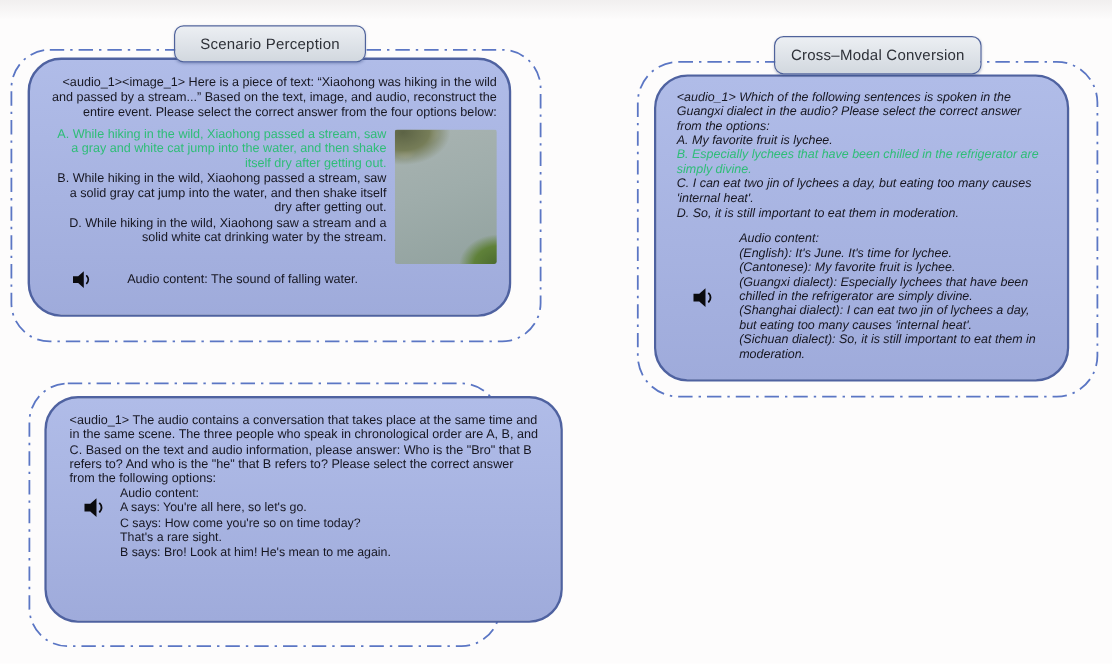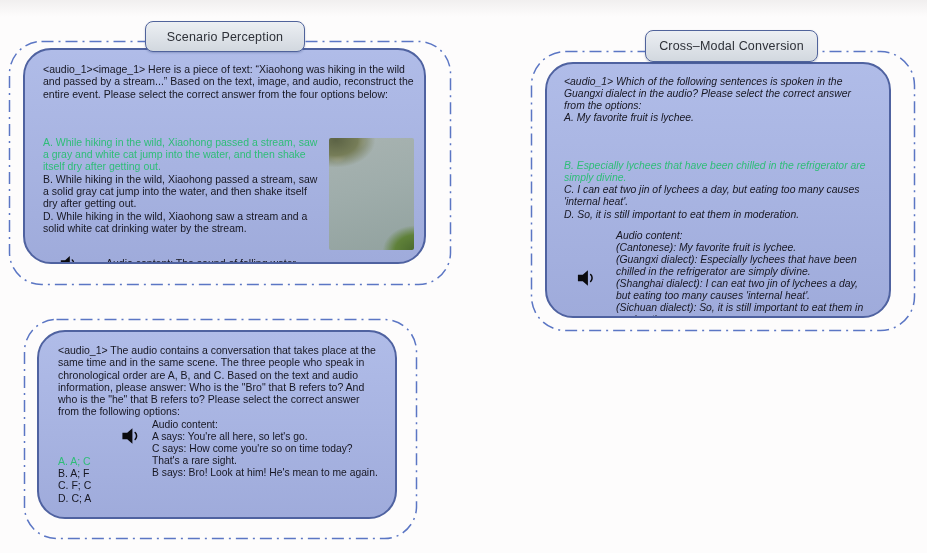--- a/index.html
+++ b/index.html
@@ -25,25 +25,25 @@
     box-shadow:0 1px 2px rgba(40,60,110,.28);
   }
   .inner {
     position:absolute; z-index:2;
     background:linear-gradient(180deg,#b0bce8 0%,#a7b3e1 55%,#9fabdb 100%);
     border:2px solid #4f62a0;
     border-radius:28px;
     overflow:hidden;
   }
   .txt { font-size:10.5px; line-height:1.17; }
-  .green { color:#2fbd78;margin-top:36px; }
+  .green { color:#2fbd78; }
   .q { margin-bottom:6px; }
   .opt { }
   
-  #p1-inner { padding:13px 10px 6px 18px; }
+  #p1-inner { padding:13px 10px 6px 18px;text-align:right; }
   .photo {
     float:right; width:85px; height:112px;
     margin:2px 0 4px 7px; border-radius:2px;
     background:
       radial-gradient(55px 38px at 8% 2%, #5c6345 0%, #767d58 40%, rgba(130,138,110,0) 72%),
       radial-gradient(20px 14px at 30% 3%, #e9e7da 0%, rgba(233,231,218,0) 60%),
       radial-gradient(14px 11px at 10% 16%, #ded9c9 0%, rgba(222,217,201,0) 65%),
       radial-gradient(46px 36px at 102% 101%, #49682d 0%, #5f8139 45%, rgba(99,133,60,0) 72%),
       linear-gradient(165deg,#a8b3b1 0%,#9fadab 45%,#92a29f 100%);
   }
@@ -115,42 +115,37 @@
       </div>
       <div class="audio2">
         <div class="spk-col">
           <svg width="22" height="20" viewBox="0 0 24 22">
             <path d="M2 7.5 L7.3 7.5 L13 2.4 L13 19.6 L7.3 14.5 L2 14.5 Z" fill="#0b0b0e"></path>
             <path d="M16 7.2 a5.3 5.3 0 0 1 0 7.6" fill="none" stroke="#0b0b0e" stroke-width="1.7" stroke-linecap="round"></path>
           </svg>
         </div>
         <div class="txt lines">
             <div>Audio content:</div>
+            <div>(English): It's June. It's time for lychee.</div>
             <div>(Cantonese): My favorite fruit is lychee.</div>
             <div>(Guangxi dialect): Especially lychees that have been chilled in the refrigerator are simply divine.</div>
             <div>(Shanghai dialect): I can eat two jin of lychees a day, but eating too many causes 'internal heat'.</div>
             <div>(Sichuan dialect): So, it is still important to eat them in moderation.</div>
           </div>
       </div>
     </div>
   </div>
 
   <div class="group" style="left:23px; top:300px; width:395px; height:240px;">
     <svg class="dashed" style="left:0; top:18px;" width="395" height="222">
       <rect x="1.5" y="1.5" width="392" height="219" rx="32" fill="none" stroke="#5b76c4" stroke-width="1.5" stroke-dasharray="12 5 2 5"></rect>
     </svg>
-    <div class="inner" id="p3-inner" style="left:14px; top:30px; width:360px; height:189px;">
+    <div class="inner" id="p3-inner" style="left:14px; top:30px; width:432px; height:189px;">
       <div class="txt">&lt;audio_1&gt; The audio contains a conversation that takes place at the same time and in the same scene. The three people who speak in chronological order are A, B, and C. Based on the text and audio information, please answer: Who is the "Bro" that B refers to? And who is the "he" that B refers to? Please select the correct answer from the following options:</div>
       <div class="bottom3">
-        <div class="opts3">
-          <div class="txt opt green">A. A; C</div>
-          <div class="txt opt">B. A; F</div>
-          <div class="txt opt">C. F; C</div>
-          <div class="txt opt">D. C; A</div>
-        </div>
         <div class="spk-col3">
           <svg width="23" height="20" viewBox="0 0 24 22">
             <path d="M2 7.5 L7.3 7.5 L13 2.4 L13 19.6 L7.3 14.5 L2 14.5 Z" fill="#0b0b0e"></path>
             <path d="M16 7.2 a5.3 5.3 0 0 1 0 7.6" fill="none" stroke="#0b0b0e" stroke-width="1.7" stroke-linecap="round"></path>
           </svg>
         </div>
         <div class="txt lines3">
             <div>Audio content:</div>
             <div>A says: You're all here, so let's go.</div>
             <div>C says: How come you're so on time today?</div>

